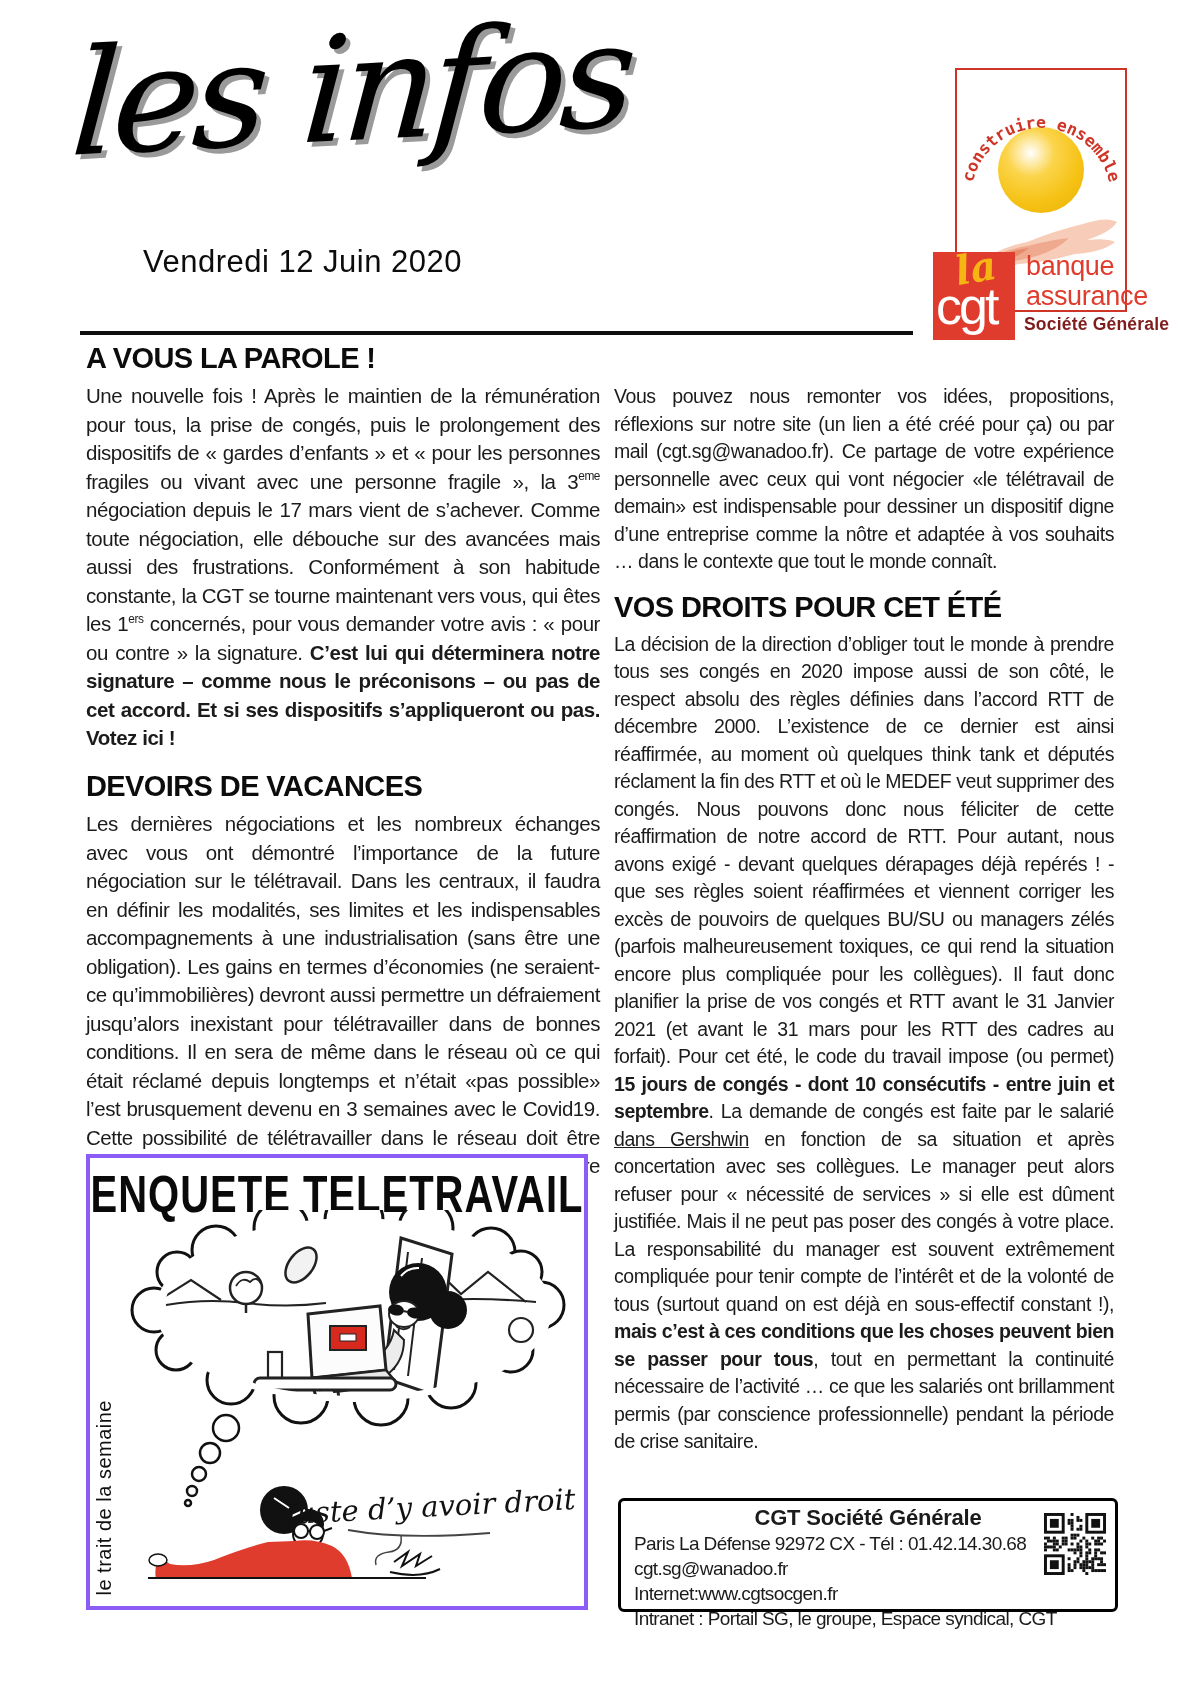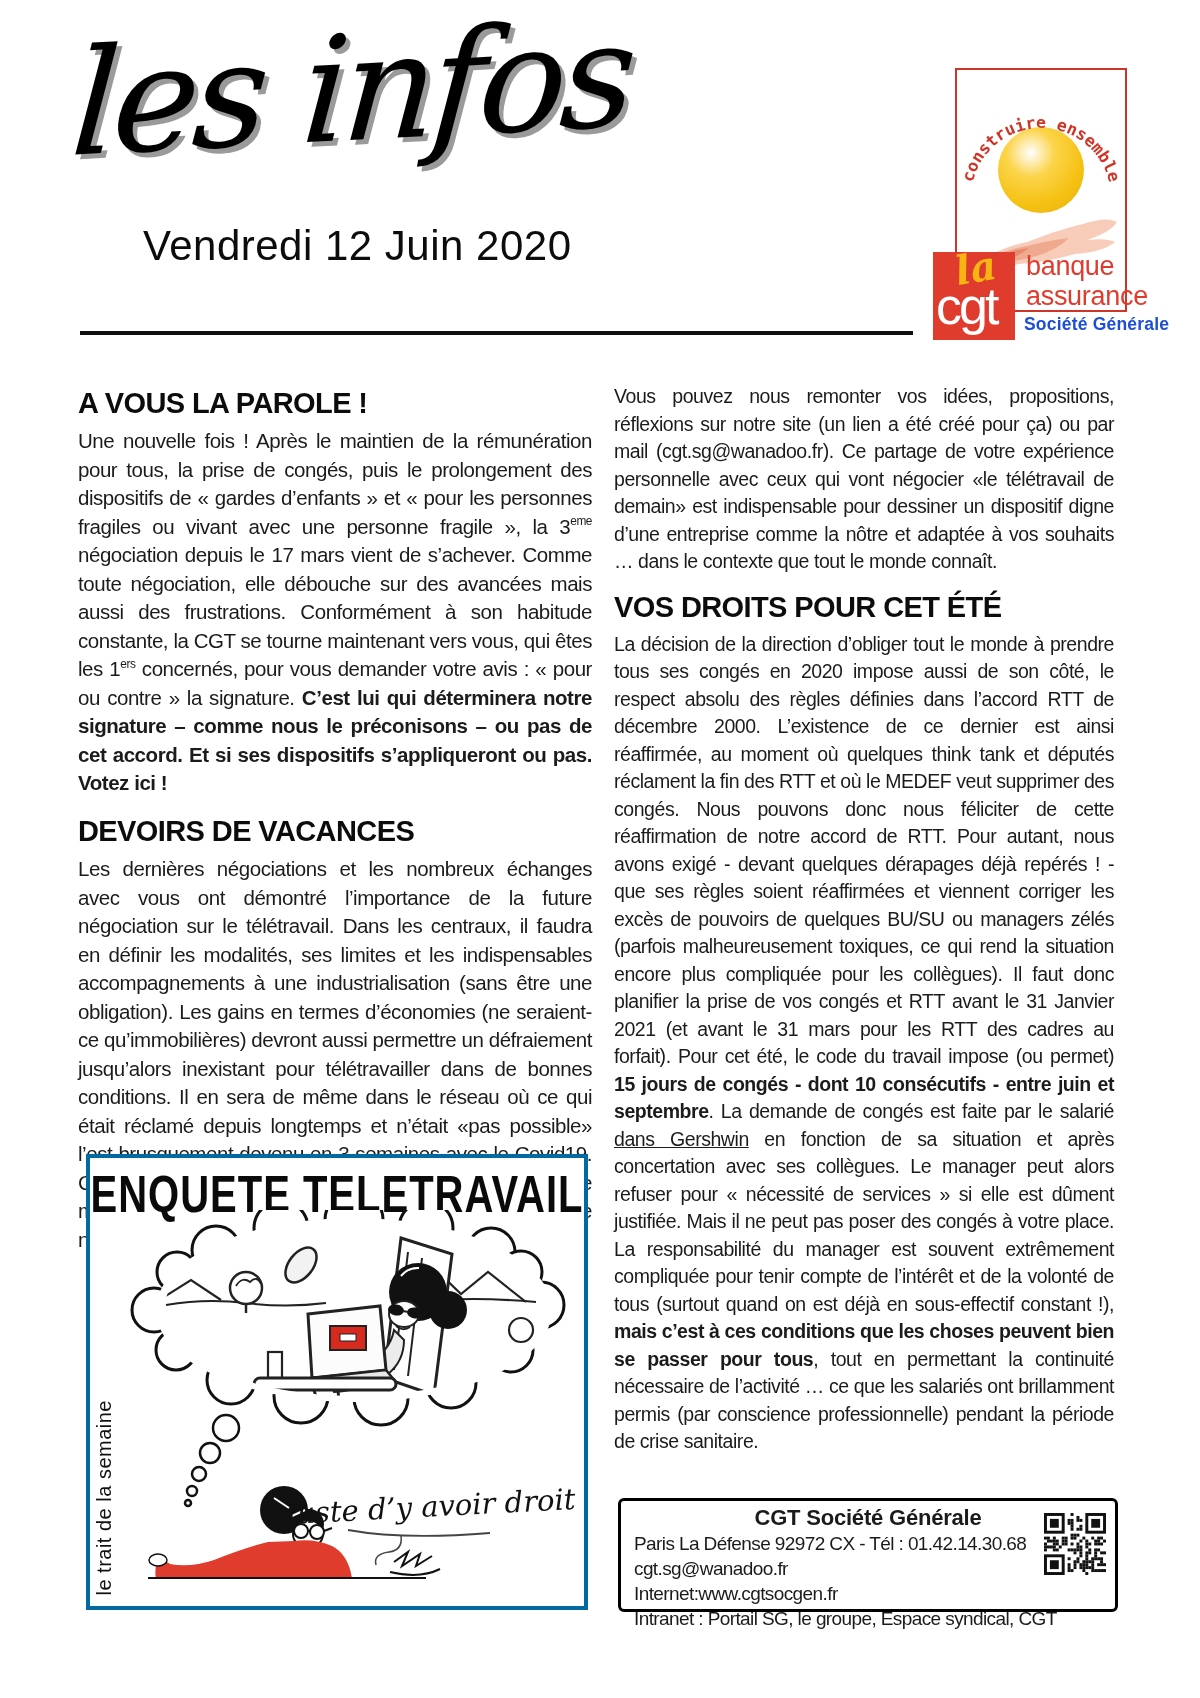--- a/index.html
+++ b/index.html
@@ -12,21 +12,21 @@
   
   .masthead-title {
     position:absolute; left:78px; top:30px; width:560px;
     font-family:"DejaVu Serif", serif; font-style:italic; font-weight:400;
     font-size:146px; line-height:1; color:#000;
     transform:rotate(-3deg) skewX(-7deg); transform-origin:left top;
     letter-spacing:-6px; text-shadow:5px 5px 0 #9a9a9a;
     white-space:nowrap;
   }
   .masthead-date {
-    position:absolute; left:143px; top:222px; font-size:42px; color:#0c0c0c;
+    position:absolute; left:143px; top:244px; font-size:31px; color:#0c0c0c;
     letter-spacing:0.5px; white-space:nowrap;
   }
   .rule { position:absolute; left:80px; top:331px; width:833px; height:4px; background:#0f0f0f; }
 
   
   .logo-frame {
     position:absolute; left:955px; top:68px; width:168px; height:240px;
     border:2px solid #cf3527; background:#fff;
   }
   .logo-frame svg { position:absolute; left:0; top:0; width:100%; height:100%; }
@@ -42,43 +42,43 @@
   .cgt-acronym {
     position:absolute; left:3px; top:28px; font-size:52px; font-weight:normal;
     color:#ffffff; letter-spacing:-3px; line-height:1;
   }
   .banque-lines {
     position:absolute; left:1026px; top:251px; font-size:27px; line-height:1.12;
     color:#e03c2d; letter-spacing:-0.3px;
   }
   .sg-label {
     position:absolute; left:1024px; top:314px; font-size:17.5px; font-weight:bold;
-    color:#1d4ed8; letter-spacing:0.2px; white-space:nowrap;
+    color:#7f1d1d; letter-spacing:0.2px; white-space:nowrap;
   }
 
   
   .col { position:absolute; text-align:justify; }
-  .col-left  { left:78px;  top:342px; width:514px; font-size:20.5px; line-height:28.5px; letter-spacing:-0.45px;margin-top:45px; }
+  .col-left  { left:86px;  top:342px; width:514px; font-size:20.5px; line-height:28.5px; letter-spacing:-0.45px; }
   .col-right { left:614px; top:342px; width:500px; font-size:19.5px; line-height:27.5px; letter-spacing:-0.45px; }
   .section-heading {
     font-size:29px; font-weight:bold; letter-spacing:-0.6px; color:#0c0c0c;
     margin:0 0 7px 0; text-align:left; line-height:1.15;
   }
   .col p { margin:0; }
   .col-left .h2-gap { margin-top:17px; }
   .col-right .intro { margin-top:41px; }
   .col-right .h2-gap { margin-top:15px; }
   sup { font-size:0.58em; line-height:0; position:relative; top:-0.05em; }
   .b { font-weight:bold; }
   .u { text-decoration:underline; }
 
   
   .cartoon {
     position:absolute; left:86px; top:1154px; width:502px; height:456px;
-    border:4px solid #0369a1; box-sizing:border-box; background:#fff;
+    border:4px solid #8b5cf6; box-sizing:border-box; background:#fff;
   }
   .cartoon-title {
     position:absolute; top:7px; left:0; right:0; text-align:center;
     font-weight:bold; font-size:40px; letter-spacing:1px; color:#0a0a0a;
     transform:scaleY(1.3); transform-origin:center top; white-space:nowrap;
   }
   .cartoon-side {
     position:absolute; left:3px; bottom:10px; writing-mode:vertical-rl;
     transform:rotate(180deg); font-size:20px; letter-spacing:0.5px; color:#111;
     white-space:nowrap;

